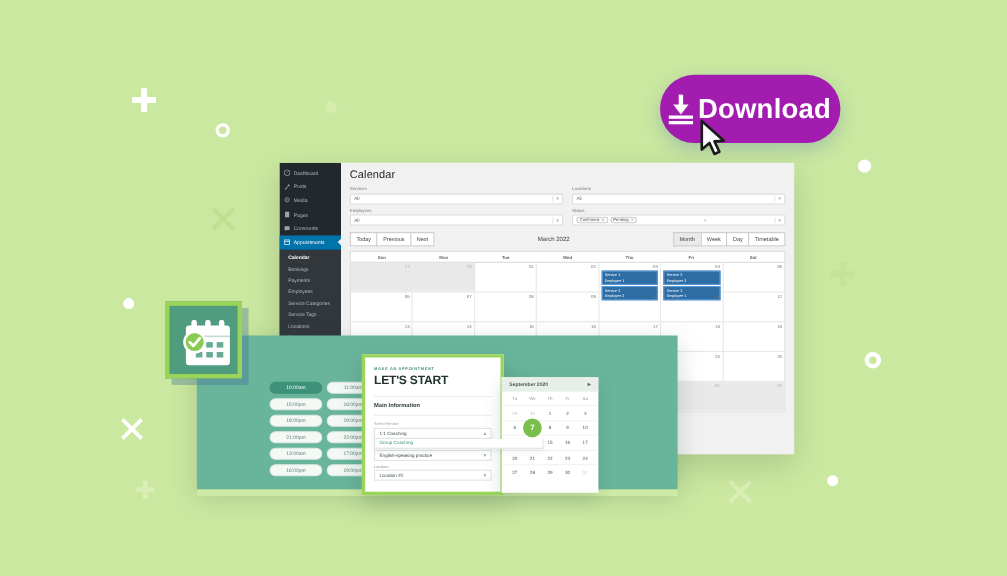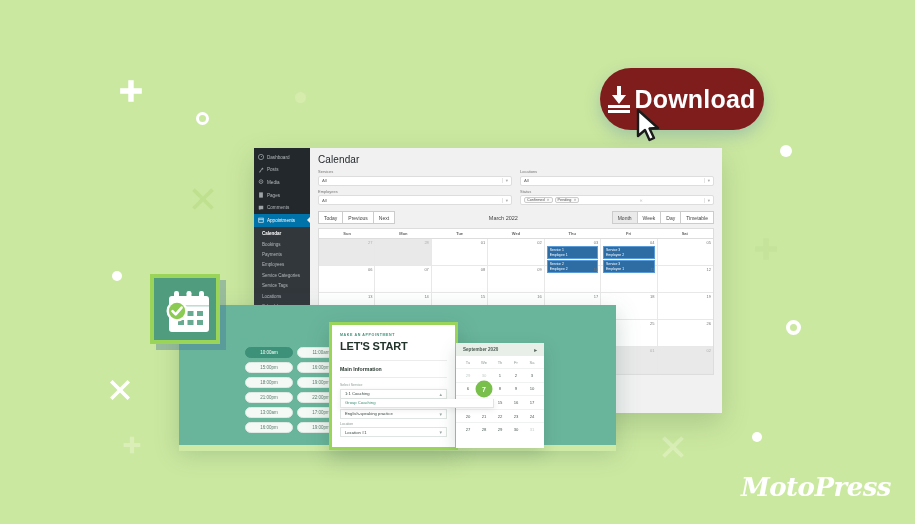--- a/index.html
+++ b/index.html
@@ -14,21 +14,21 @@
   
   .deco { position: absolute; pointer-events: none; }
   .deco-plus { color: #ffffff; font-weight: bold; line-height: 1; }
   .deco-circ { border-radius: 50%; }
   .deco-x { line-height: 1; font-weight: bold; }
 
   
   .download-btn {
     position: absolute; left: 600px; top: 68px;
     width: 164px; height: 62px;
-    background: #7f1d1d;
+    background: #a21caf;
     border-radius: 31px;
     display: flex; align-items: center; justify-content: center;
     gap: 4px;
     box-shadow: 0 6px 16px rgba(40,90,180,.25);
   }
   .download-btn .dl-label {
     color: #ffffff; font-size: 25px; font-weight: bold; letter-spacing: .2px;
   }
   .dl-icon { width: 22px; height: 26px; position: relative; }
   .dl-icon .shaft { position: absolute; left: 9px; top: 0; width: 4px; height: 12px; background: #fff; }
@@ -645,14 +645,13 @@
         <rect x="24" y="42" width="6" height="5" fill="#4f9c7f" opacity=".85"></rect>
         <rect x="33.5" y="42" width="6" height="5" fill="#4f9c7f" opacity=".85"></rect>
         <rect x="43" y="42" width="6" height="5" fill="#4f9c7f" opacity=".85"></rect>
         <circle cx="23" cy="33" r="10.5" fill="#ffffff"></circle>
         <circle cx="23" cy="33" r="8.2" fill="#8ccb53"></circle>
         <path d="M18.5 33.2 L21.7 36.4 L27.6 29.6" stroke="#ffffff" stroke-width="2.6" fill="none" stroke-linecap="round" stroke-linejoin="round"></path>
       </svg>
     </div>
   </div>
 
-  <div class="logo">MotoPress</div>
 </div>
 
 </body></html>

